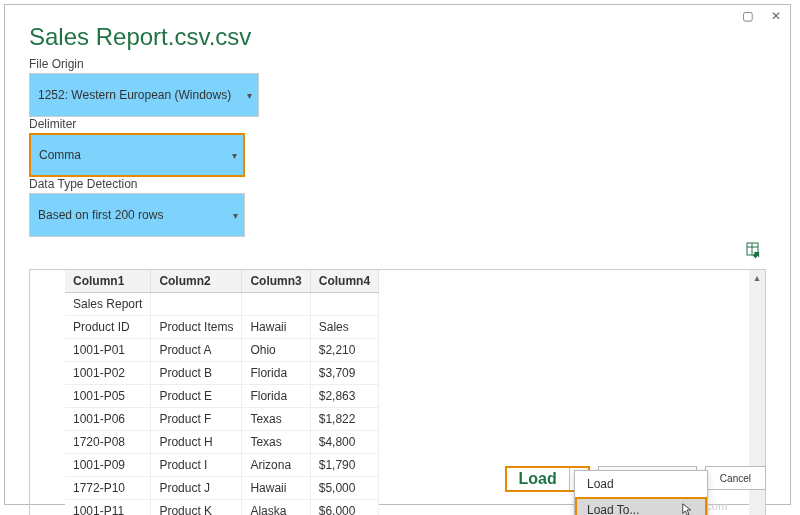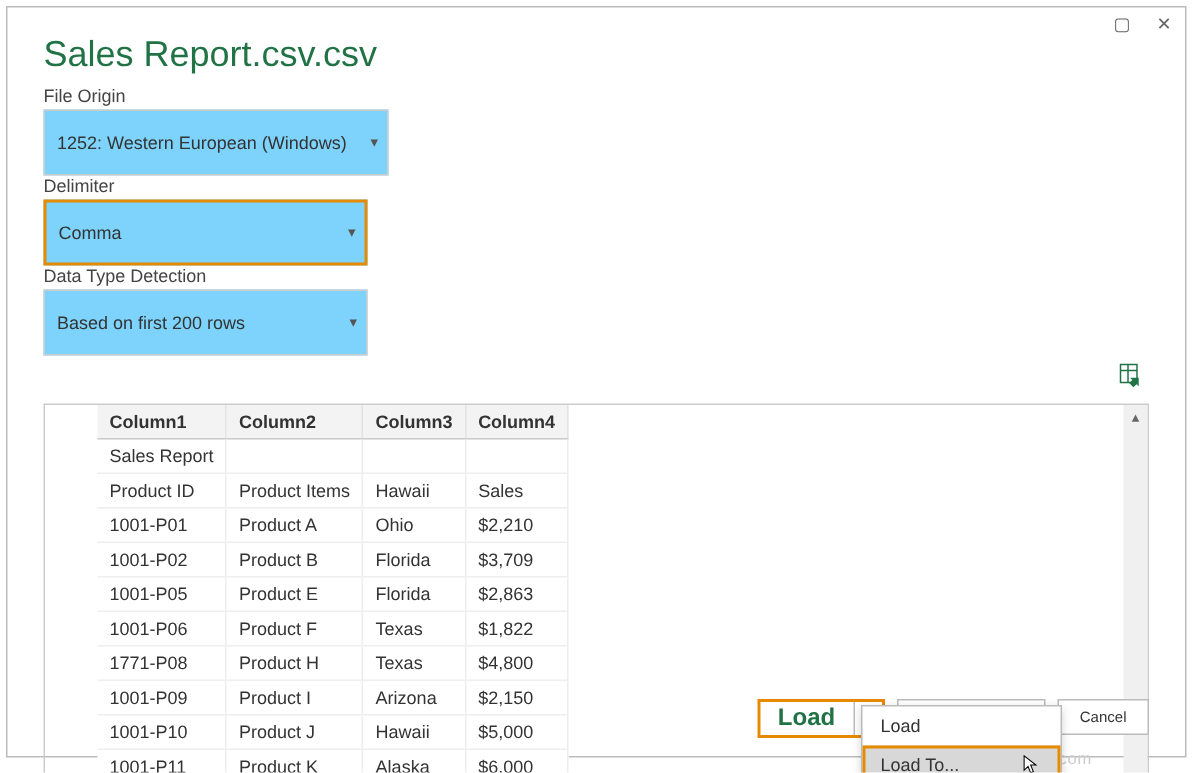--- a/index.html
+++ b/index.html
@@ -115,33 +115,33 @@
             <td>Florida</td>
             <td>$2,863</td>
           </tr>
           <tr>
             <td>1001-P06</td>
             <td>Product F</td>
             <td>Texas</td>
             <td>$1,822</td>
           </tr>
           <tr>
-            <td>1771-P08</td>
+            <td>1720-P08</td>
             <td>Product H</td>
             <td>Texas</td>
             <td>$4,800</td>
           </tr>
           <tr>
             <td>1001-P09</td>
             <td>Product I</td>
             <td>Arizona</td>
-            <td>$2,150</td>
+            <td>$1,790</td>
           </tr>
           <tr>
-            <td>1001-P10</td>
+            <td>1772-P10</td>
             <td>Product J</td>
             <td>Hawaii</td>
             <td>$5,000</td>
           </tr>
           <tr>
             <td>1001-P11</td>
             <td>Product K</td>
             <td>Alaska</td>
             <td>$6,000</td>
           </tr>

